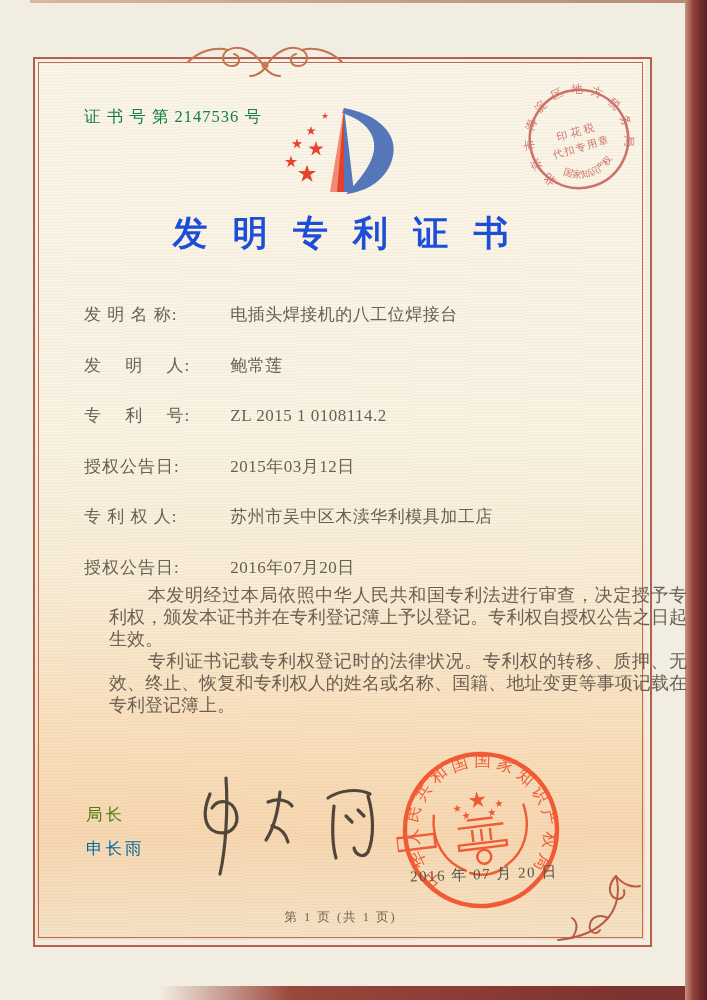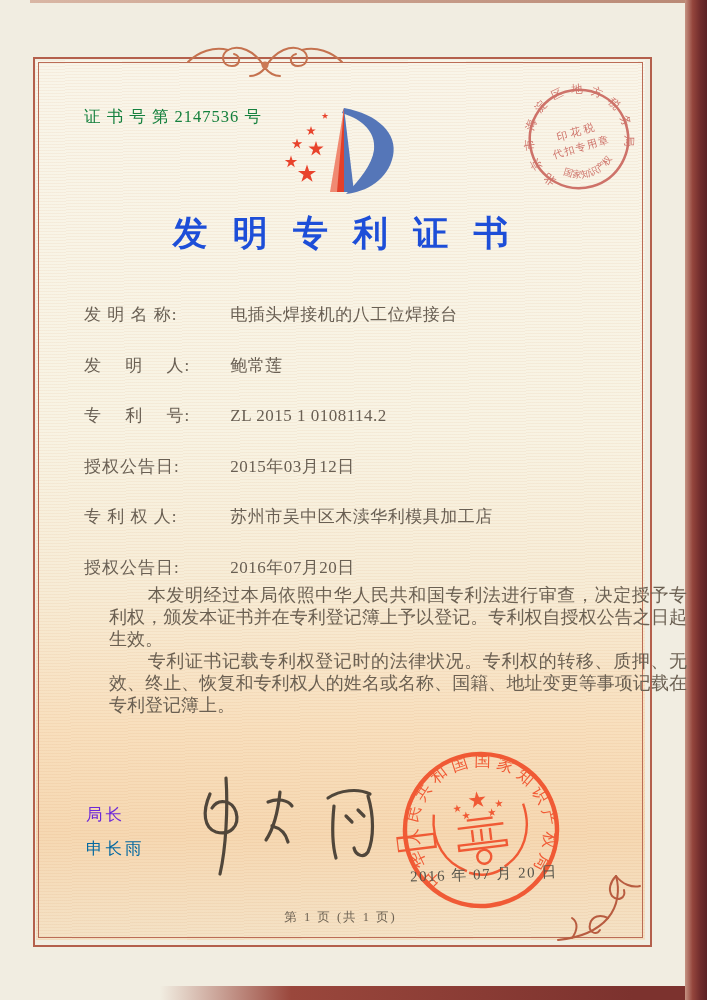--- a/index.html
+++ b/index.html
@@ -30,21 +30,21 @@
 
   .fields{left:84px;top:303px;width:540px;}
   .frow{height:50.5px;font-size:17px;color:#695f53;white-space:nowrap;}
   .flabel{display:inline-block;min-width:142px;letter-spacing:1px;}
   .fvalue{letter-spacing:0.5px;}
 
   .body-text{left:70px;top:584px;width:578px;font-size:18px;line-height:22px;
              color:#6b6052;text-align:justify;margin-left:39px;}
   .body-text p{margin:0;text-indent:2.15em;}
 
-  .signoff-role{left:86px;top:804px;font-size:16.5px;letter-spacing:3px;color:#6d28d9;}
+  .signoff-role{left:86px;top:804px;font-size:16.5px;letter-spacing:3px;color:#4d7c0f;}
   .signoff-name{left:86px;top:838px;font-size:16.5px;letter-spacing:3px;color:#0369a1;}
   .signature{left:182px;top:768px;}
 
   .logo{left:280px;top:98px;}
   .seal{left:396px;top:745px;transform:rotate(-7deg);opacity:0.93;}
   .seal-date{left:402px;top:865px;width:164px;text-align:center;font-size:15px;color:#56544a;
              letter-spacing:1.5px;transform:rotate(-2deg);white-space:nowrap;}
   .tax-stamp{left:520px;top:80px;transform:rotate(-16deg);opacity:0.82;}
 
   .footer{left:36px;top:909px;width:609px;text-align:center;font-size:12.5px;color:#6d6253;

